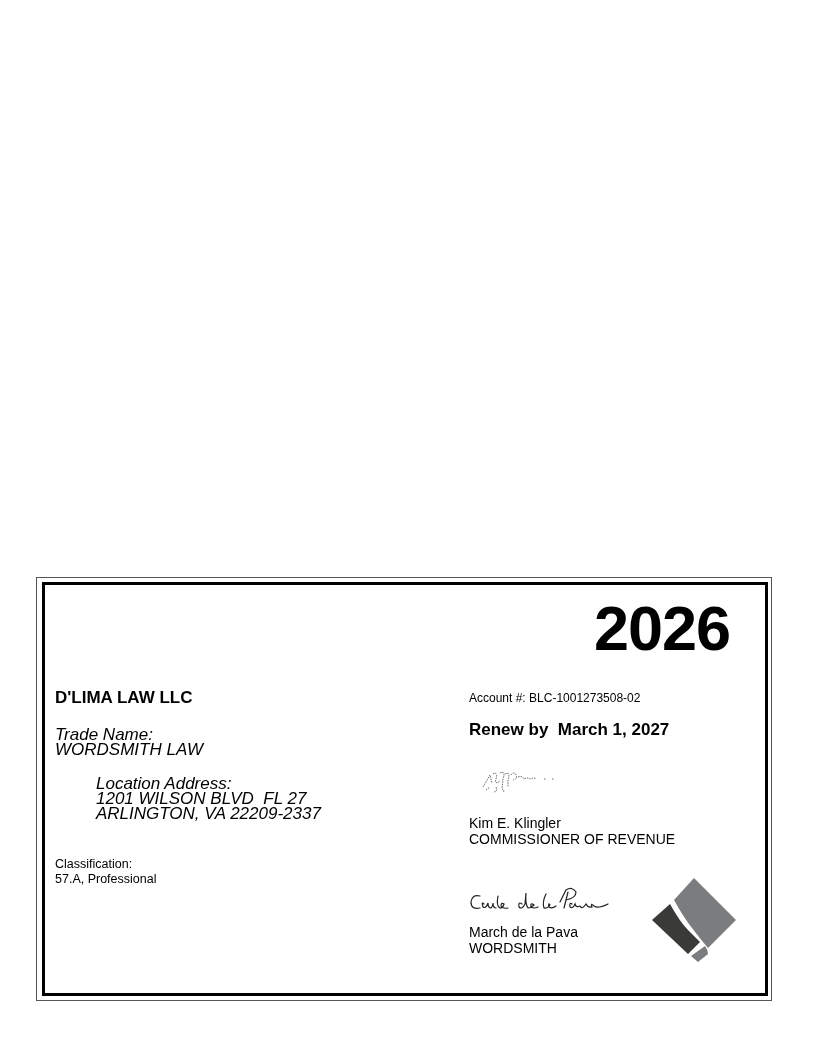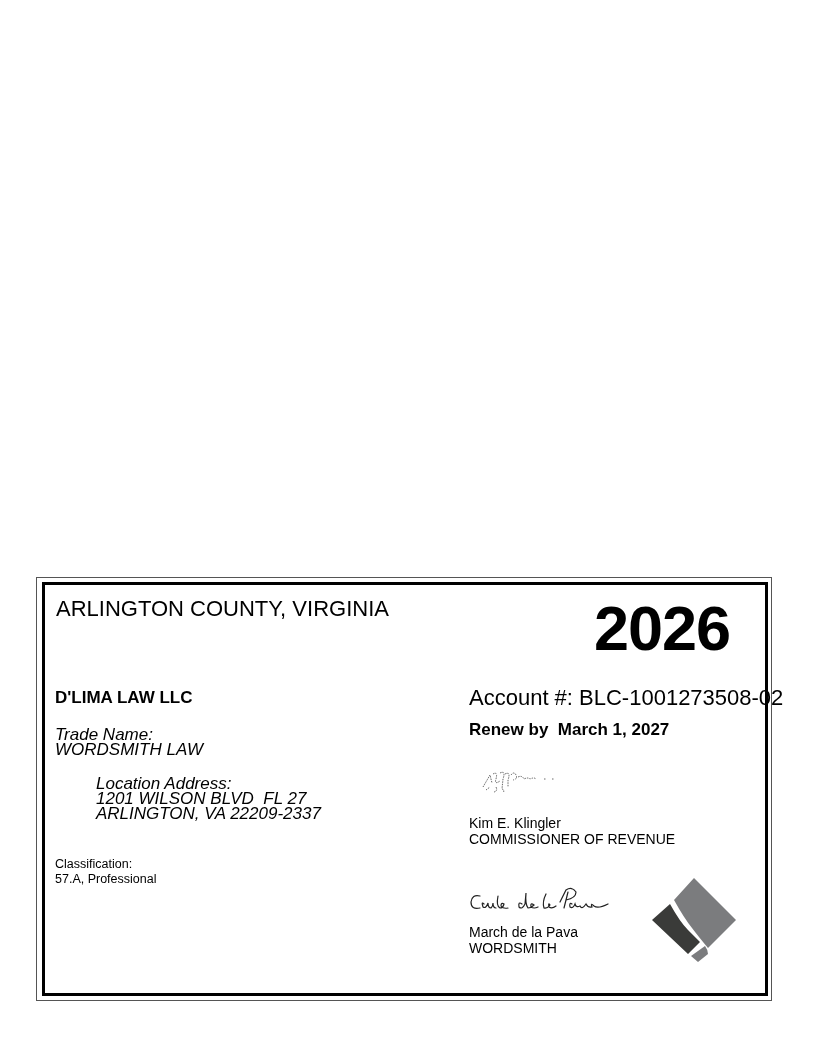--- a/index.html
+++ b/index.html
@@ -61,21 +61,21 @@
       line-height: 16px;
     }
     .small-13 {
       font-size: 17px;
       line-height: 15px;
       font-style: italic;
     }
     .account {
       left: 469px;
       top: 687px;
-      font-size: 22px;
+      font-size: 12px;
       line-height: 22px;
       text-align: right;
     }
     .renew {
       left: 469px;
       top: 719px;
       font-size: 17px;
       line-height: 21px;
       font-weight: bold;
       white-space: pre;
@@ -83,21 +83,20 @@
     .sig { position: absolute; }
     .logo { position: absolute; left: 650px; top: 876px; width: 88px; height: 88px; }
   </style>
 </head>
 <body>
 
 <div class="outer-frame"></div>
 <div class="inner-frame"></div>
 
 <div class="abs title">
-  <div>ARLINGTON COUNTY, VIRGINIA</div>
 </div>
 
 <div class="abs year">2026</div>
 
 <div class="abs biz-name">D'LIMA LAW LLC</div>
 
 <div class="abs small-13" style="left:55px; top:727px;">
   <div>Trade Name:</div>
   <div>WORDSMITH LAW</div>
 </div>

